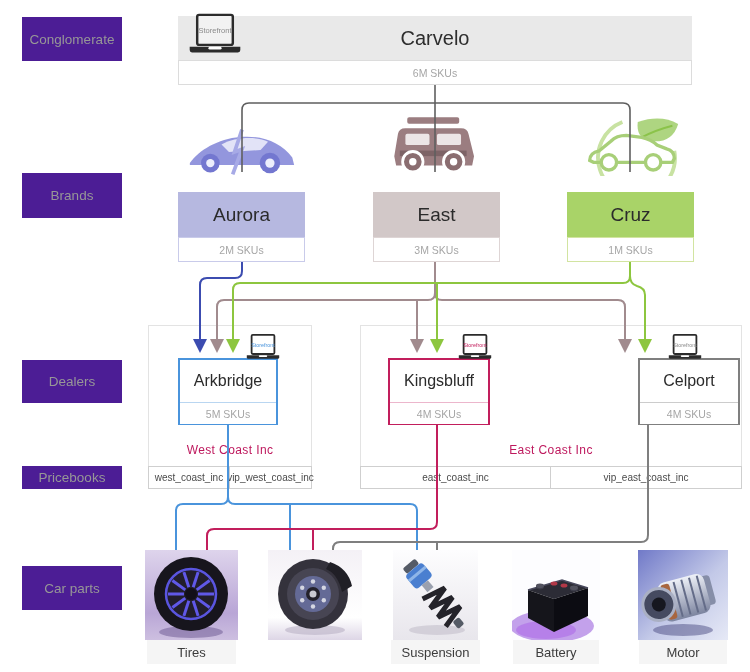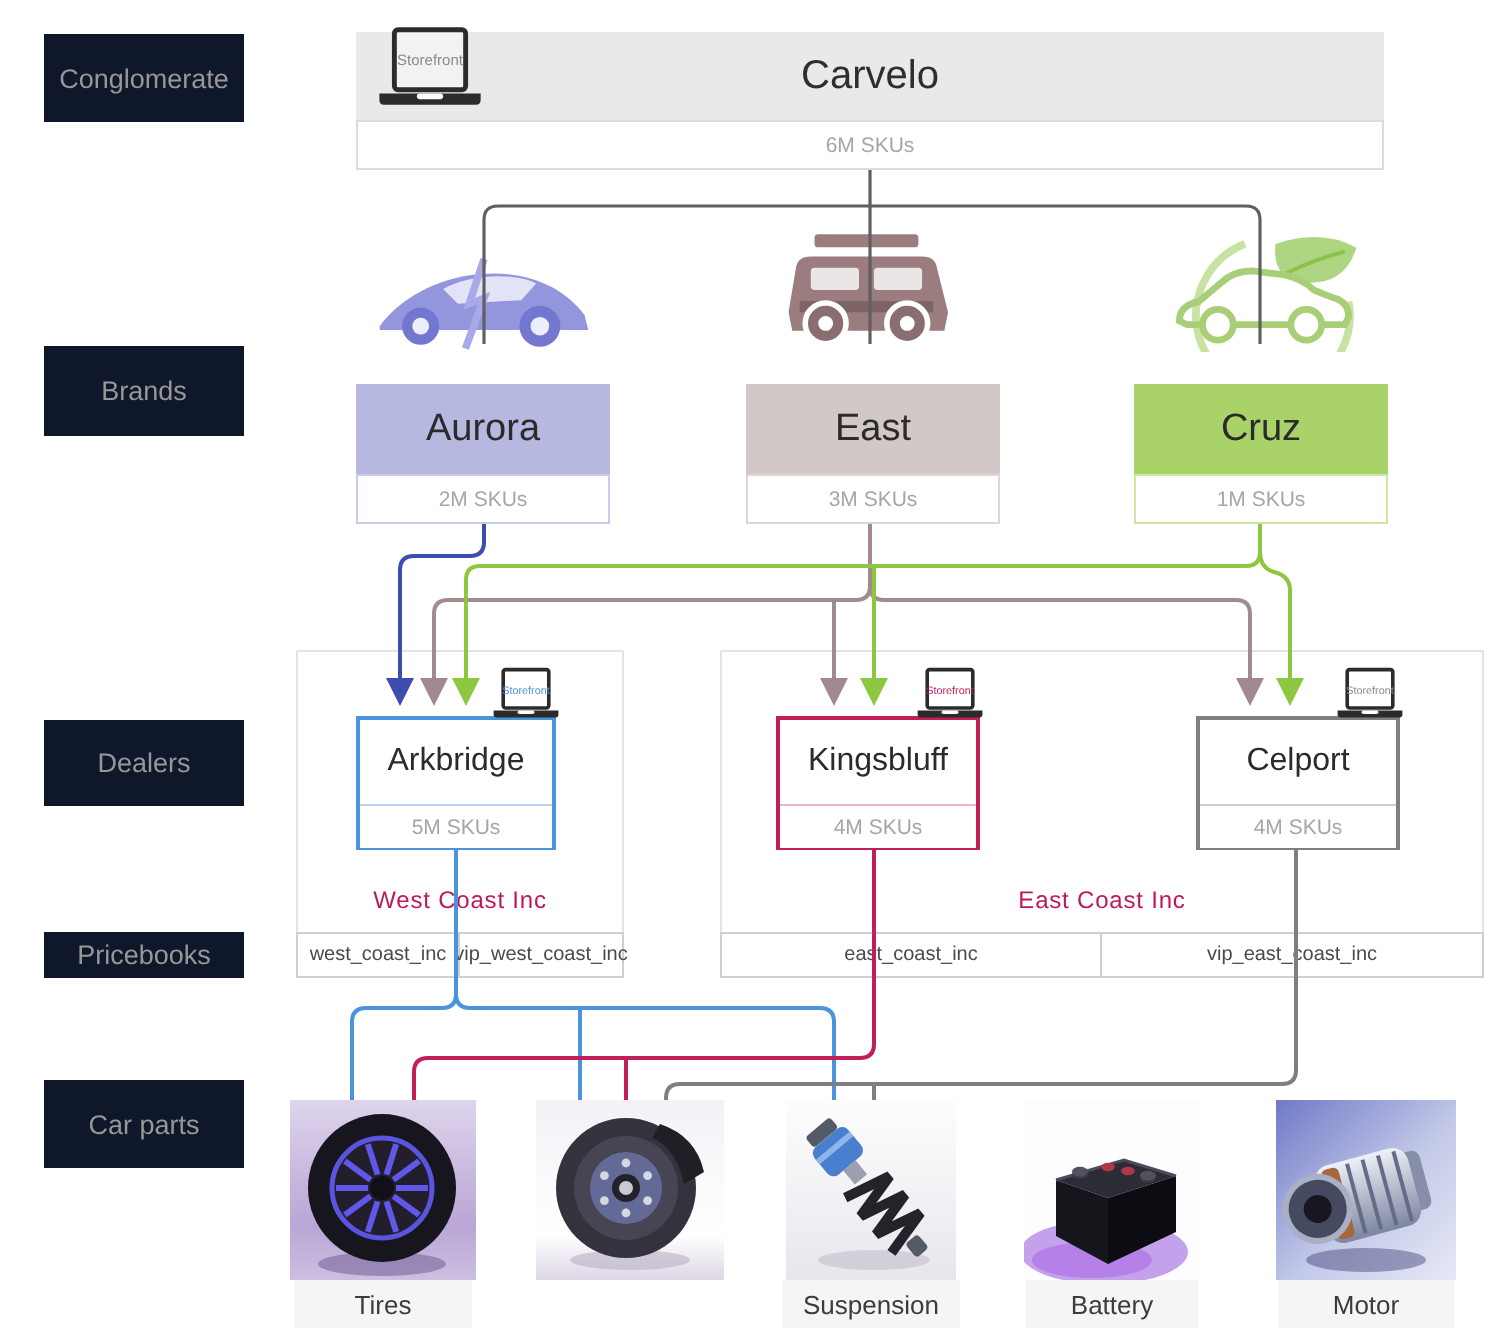--- a/index.html
+++ b/index.html
@@ -2,21 +2,21 @@
 <html style="--tree: #5f5f5f; --aurora-bg: #b6b8e0; --aurora-line: #3c4cb0; --bolt-bg: #d2c8c8; --bolt-line: #a18b8e; --cruz-bg: #a9d368; --cruz-line: #8dc63f; --ark: #4a94dc; --king: #c21e5c; --cel: #7f7f7f;"><head>
 <meta charset="utf-8">
 <style>
   html,body{margin:0;padding:0;background:#fff;}
   .canvas{position:relative;width:750px;height:672px;background:#ffffff;
           font-family:"Liberation Sans",sans-serif;overflow:hidden;}
   .abs{position:absolute;box-sizing:border-box;}
   .flexc{display:flex;align-items:center;justify-content:center;}
 
   
-  .side-label{background:#0f172a;color:#979797;font-size:13.5px;}
+  .side-label{background:#4c1d95;color:#979797;font-size:13.5px;}
 
   
   .cong-head{background:#e9e9e9;color:#2e2e2e;font-size:20px;}
   .sku-strip{background:#ffffff;color:#a6a6a6;font-size:10.5px;border:1px solid #dcdcdc;}
 
   
   .brand-head{font-size:19px;color:#2b2b2b;margin-top:20px;}
   .brand-aurora .brand-head{background:var(--aurora-bg);}
   .brand-aurora .sku-strip{border-color:#c9cbea;}
   .brand-bolt .brand-head{background:var(--bolt-bg);}
@@ -30,21 +30,21 @@
   .pricebook{background:#fff;border:1px solid #cfcfcf;color:#4a4a4a;font-size:10px;}
 
   
   .dealer{background:#f9a8d4;}
   .dealer-head{font-size:16px;color:#2b2b2b;background:#fff;}
   .dealer .sku-strip{border:none;border-top:1px solid;}
   .dealer-ark{border:2px solid var(--ark);}
   .dealer-ark .sku-strip{border-top-color:#b9d6f1;}
   .dealer-king{border:2px solid var(--king);}
   .dealer-king .sku-strip{border-top-color:#ecb6cc;}
-  .dealer-cel{border:2px solid var(--cel);}
+  .dealer-cel{border:2px solid var(--cel);margin-left:40px;}
   .dealer-cel .sku-strip{border-top-color:#cccccc;}
 
   
   .ln{fill:none;stroke-width:1.6px;}
   .ln2{fill:none;stroke-width:2px;}
   .st-tree{stroke:var(--tree);}
   .st-aurora{stroke:var(--aurora-line);} .fl-aurora{fill:var(--aurora-line);}
   .st-bolt{stroke:var(--bolt-line);}     .fl-bolt{fill:var(--bolt-line);}
   .st-cruz{stroke:var(--cruz-line);}     .fl-cruz{fill:var(--cruz-line);}
   .st-ark{stroke:var(--ark);}
@@ -58,21 +58,21 @@
 </style>
 </head>
 <body>
 
 <div class="canvas">
 
   <div class="abs flexc side-label" style="left:22px;top:17px;width:100px;height:44px">Conglomerate</div>
   <div class="abs flexc side-label" style="left:22px;top:173px;width:100px;height:45px">Brands</div>
   <div class="abs flexc side-label" style="left:22px;top:360px;width:100px;height:43px">Dealers</div>
   <div class="abs flexc side-label" style="left:22px;top:466px;width:100px;height:23px">Pricebooks</div>
-  <div class="abs flexc side-label" style="left:22px;top:540px;width:100px;height:44px">Car parts</div>
+  <div class="abs flexc side-label" style="left:22px;top:566px;width:100px;height:44px">Car parts</div>
 
   <svg class="abs" style="left:186px;top:124px;width:112px;height:54px" viewBox="0 0 120 58">
     <path d="M4,42 C14,28 34,16 58,14 C82,12 102,20 114,36 L116,44 L4,44 Z" fill="#8488d8" opacity="0.88"></path>
     <path d="M38,22 C52,14 76,13 88,19 L80,28 L46,30 Z" fill="#e8e9f8" opacity="0.92"></path>
     <circle cx="26" cy="42" r="10" fill="#7377d0"></circle>
       <circle cx="26" cy="42" r="4.5" fill="#eceefc"></circle>
     <circle cx="90" cy="42" r="11" fill="#7377d0"></circle>
       <circle cx="90" cy="42" r="5" fill="#eceefc"></circle>
     <path d="M60,6 L52,30 L60,27 L50,54" stroke="#a7aae6" stroke-width="4" fill="none"></path>
   </svg>

